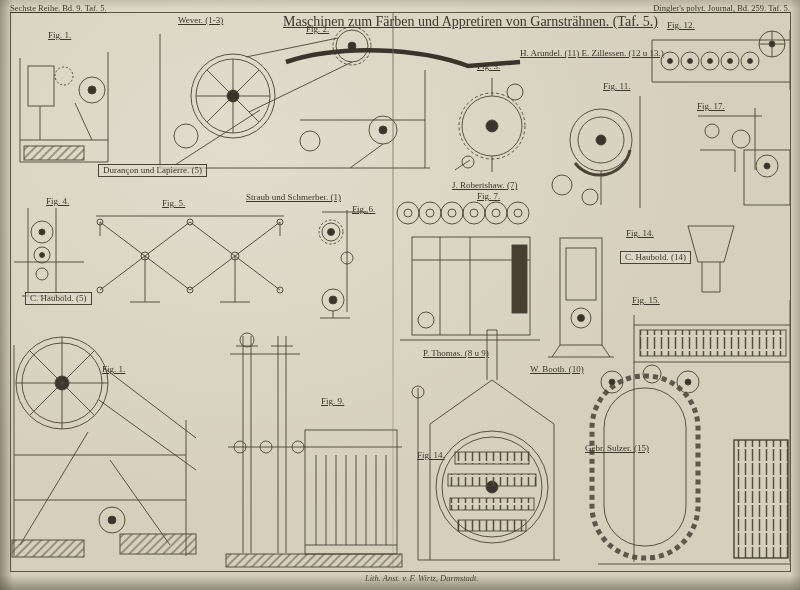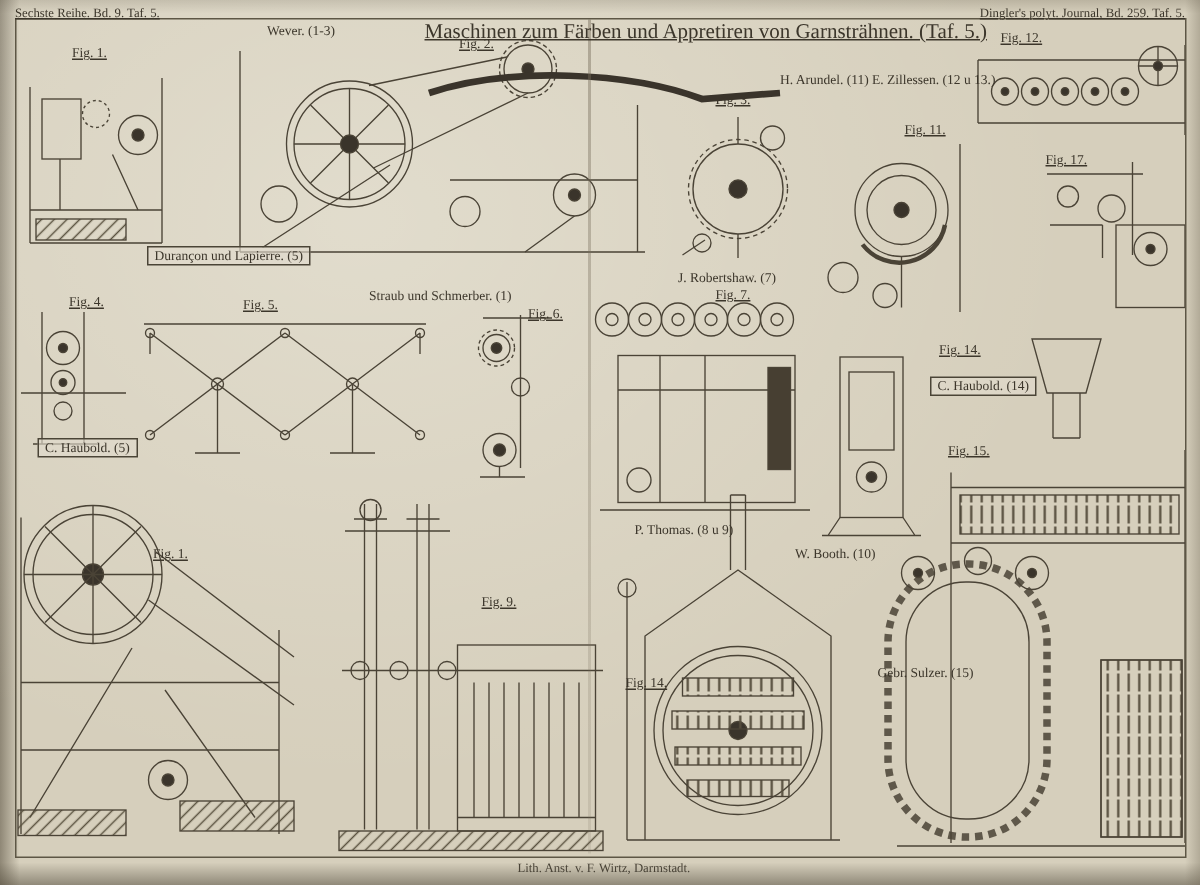--- a/index.html
+++ b/index.html
@@ -12,27 +12,27 @@
       linear-gradient(270deg, rgba(110,102,84,.35) 0, rgba(0,0,0,0) 10px),
       linear-gradient(0deg, rgba(74,68,54,.5) 0, rgba(0,0,0,0) 15px),
       linear-gradient(180deg, rgba(116,108,90,.28) 0, rgba(0,0,0,0) 9px),
       #d6cfbc;}
   .frame{position:absolute;left:10px;top:12px;width:779px;height:558px;border:1px solid #5d5645}
   .fold{position:absolute;left:392px;top:13px;width:2px;height:556px;
     background:linear-gradient(180deg,rgba(118,108,90,.45),rgba(118,108,90,.15))}
   .art{position:absolute;left:0;top:0}
   .lbl{position:absolute;font-size:9px;line-height:1;white-space:nowrap}
   .fig{text-decoration:underline}
-  .cap{}
+  .cap{text-decoration:underline}
   .cap.boxed{text-decoration:none;border:1px solid #4a4436;padding:1px 4px;background:rgba(224,218,204,.65)}
   .hdr{position:absolute;top:3px;font-size:8.5px;text-decoration:underline;white-space:nowrap}
   .hdr.left{left:10px}
   .hdr.right{right:10px}
   .title{position:absolute;left:283px;top:14px;font-size:14px;text-decoration:underline;white-space:nowrap}
-  .footer{position:absolute;left:345px;top:573px;font-size:8.5px;color:#494337;white-space:nowrap}
+  .footer{position:absolute;left:365px;top:573px;font-size:8.5px;font-style:italic;color:#494337;white-space:nowrap}
 </style>
 </head>
 <body>
 
 <div class="plate">
 
   <svg class="art" width="800" height="590" viewBox="0 0 800 590">
     <defs>
       <pattern id="hatch" width="6" height="6" patternUnits="userSpaceOnUse" patternTransform="rotate(45)">
         <line x1="3" y1="0" x2="3" y2="6" stroke="#5a5240" stroke-width="1"></line>

